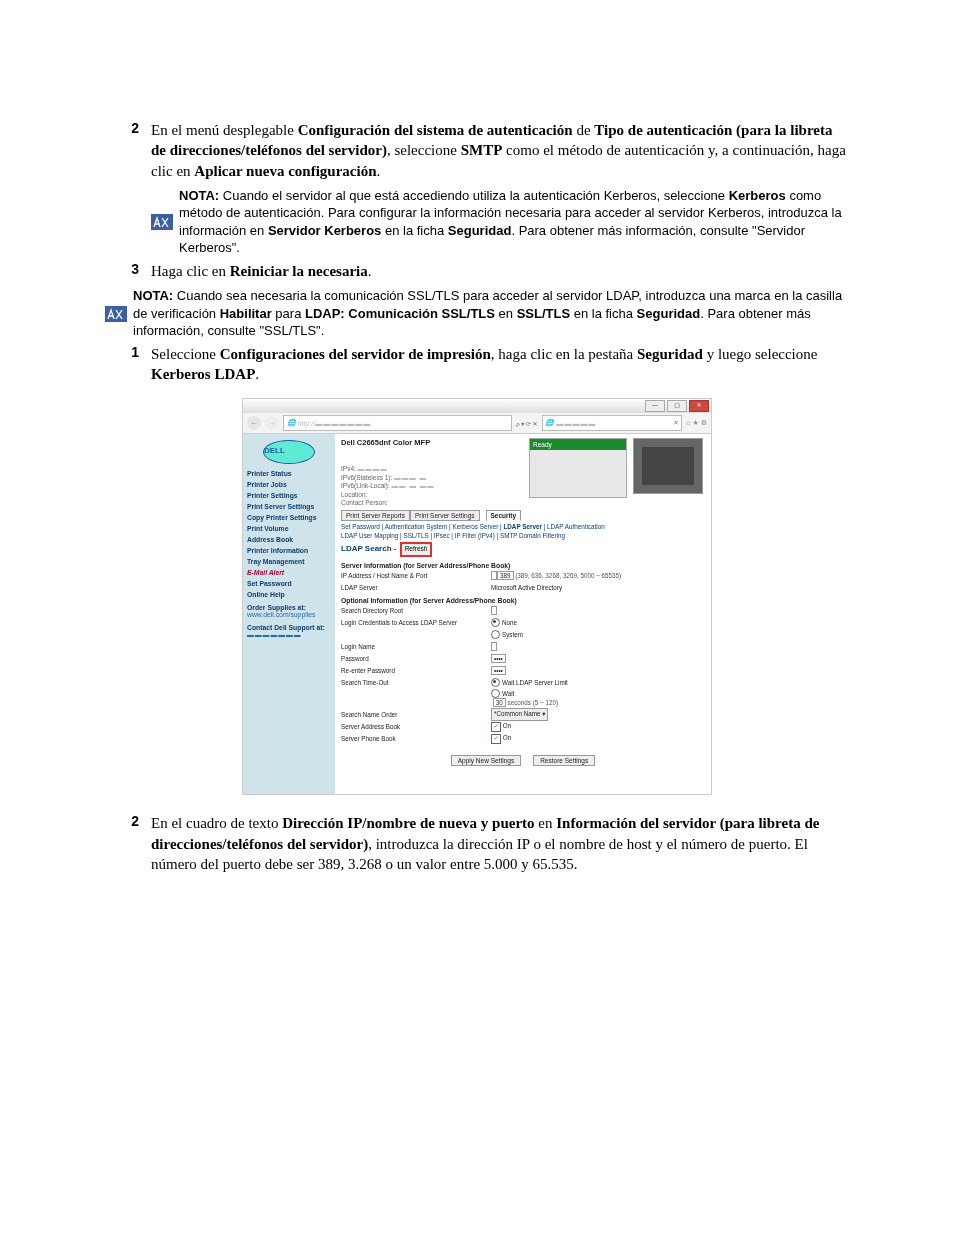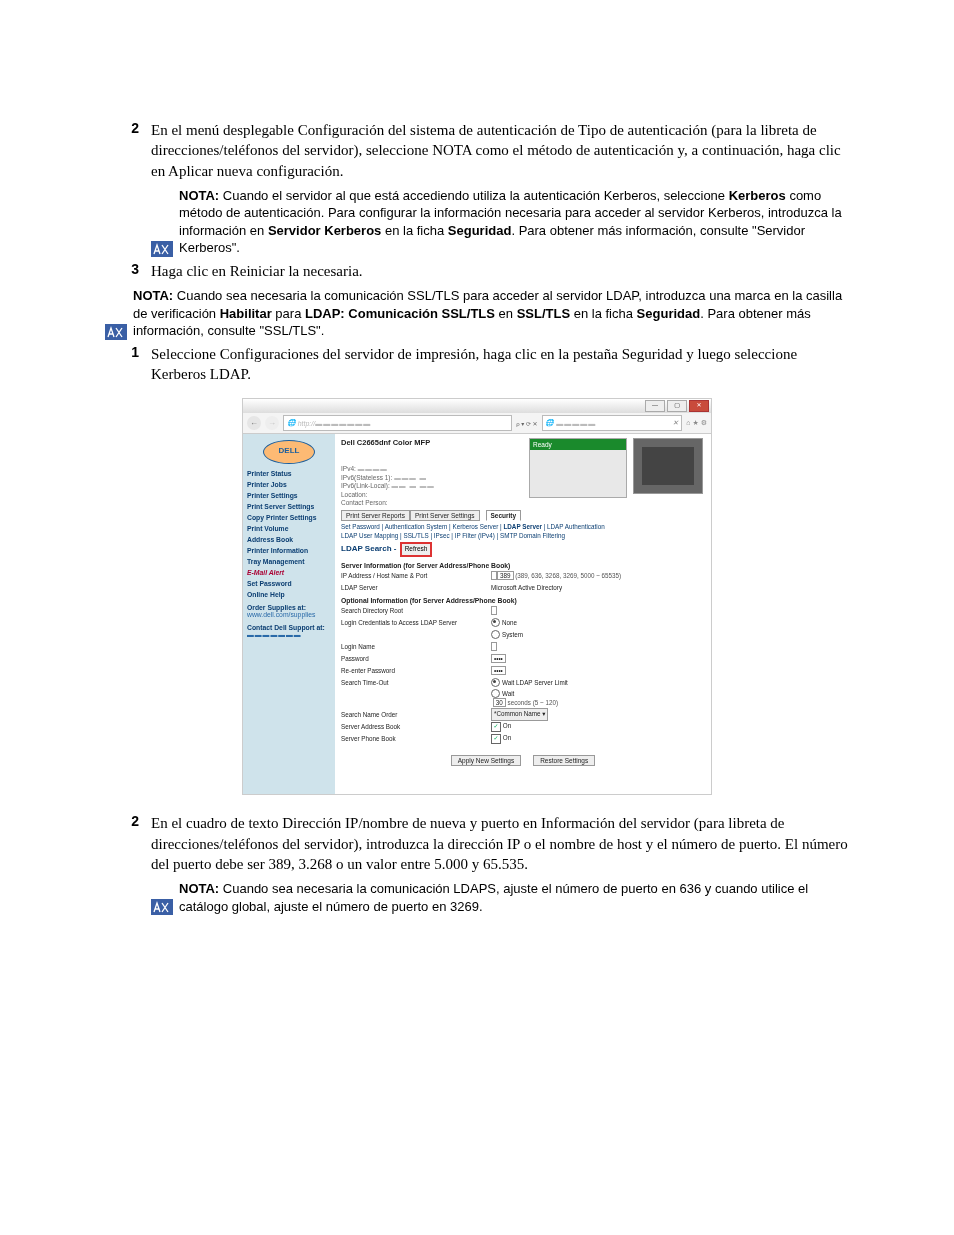--- a/index.html
+++ b/index.html
@@ -3,22 +3,22 @@
 <meta charset="utf-8">
 <style>
   
   html,body{margin:0;padding:0;background:#fff;font-family:Georgia,"Times New Roman",serif;color:#000}
   .page{width:954px;min-height:1235px;margin:0 auto;position:relative;box-sizing:border-box;padding:120px 105px 60px 105px}
   .serif{font-family:Georgia,"Times New Roman",serif}
   ol.steps{list-style:none;margin:0;padding:0}
   ol.steps>li{display:flex;align-items:flex-start;margin-bottom:6px}
   .stepnum{width:34px;flex:0 0 34px;text-align:right;padding-right:12px;font-weight:700;font-family:Arial,sans-serif;font-size:14px}
   .stepbody{flex:1;font-size:15px;line-height:1.35}
-  .stepbody b{font-weight:400}
-  .note-row{display:flex;align-items:flex-end;margin:4px 0 4px 46px}
+  .stepbody b{font-weight:700}
+  .note-row{display:flex;align-items:center;margin:4px 0 4px 46px}
   .note-row.wide{margin-left:0}
   .note-icon{width:22px;height:16px;flex:0 0 22px;margin-right:6px}
   .note-icon svg{width:22px;height:16px}
   .note-text{font-family:Arial,sans-serif;font-size:13px;line-height:1.35}
   .note-text .b{font-weight:700}
   h2.sect{font-family:Arial,sans-serif;font-weight:700;font-size:17px;margin:18px 0 2px 0}
   .footer{position:absolute;left:105px;bottom:40px;font-family:Arial,sans-serif;font-size:12px}
   .footer .pg{font-weight:700}
   .footer .sep{padding:0 8px}
 
@@ -26,21 +26,21 @@
   .shot{width:468px;margin:14px auto 18px auto;border:1px solid #ccc;background:#fff;font-family:Tahoma,Arial,sans-serif;font-size:7px;color:#222;position:relative}
   .shot .titlebar{height:14px;background:linear-gradient(#fff,#ddd);display:flex;justify-content:flex-end;align-items:center;gap:2px;padding:0 2px}
   .tbtn{width:18px;height:10px;border:1px solid #aaa;background:#eee;font-size:6px;text-align:center;line-height:8px}
   .tbtn.close{background:#c94b3c;color:#fff;border-color:#a33}
   .addr{height:20px;background:#f4f4f4;display:flex;align-items:center;gap:4px;padding:0 4px;border-bottom:1px solid #ccc}
   .navbtn{width:14px;height:14px;border-radius:50%;background:#e6e6e6;color:#777;font-size:8px;text-align:center;line-height:14px}
   .urlbox{flex:1;height:14px;border:1px solid #bbb;background:#fff;display:flex;align-items:center;padding:0 3px;color:#bbb;font-style:italic}
   .urltools{color:#666;font-size:6px;white-space:nowrap}
   .shot-body{display:flex;min-height:360px}
   .side{width:92px;background:#cfe3eb;padding:6px 4px;box-sizing:border-box}
-  .logo{width:50px;height:22px;border:1px solid #1b5f9e;border-radius:50%;margin:0 auto 6px;color:#1b5f9e;font-weight:700;font-size:8px;text-align:center;line-height:20px;background:#fdba74}
+  .logo{width:50px;height:22px;border:1px solid #1b5f9e;border-radius:50%;margin:0 auto 6px;color:#1b5f9e;font-weight:700;font-size:8px;text-align:left;line-height:20px;background:#5eead4}
   .side a{display:block;color:#0b3e72;text-decoration:none;margin-bottom:4px;font-size:6.8px;font-weight:700}
   .side a.dim{font-weight:400;color:#2a6aa8}
   .side .lbl{color:#0b3e72;font-weight:700;font-size:6.8px;margin-top:6px}
   .main{flex:1;background:#fff;display:flex;flex-direction:column}
   .mtop{display:flex;align-items:flex-start;padding:4px 6px 0 6px}
   .minfo{flex:1}
   .minfo .model{font-weight:700;font-size:7.5px;margin-bottom:18px}
   .minfo .kv{color:#666;font-size:6.5px;line-height:1.3}
   .statusbar{width:96px;height:58px;border:1px solid #aaa;margin:0 6px;background:#e8e8e8;position:relative}
   .statusbar .gr{height:11px;background:#1a8a2c;color:#fff;font-size:6.5px;padding-left:3px;line-height:11px}
@@ -72,21 +72,21 @@
   .hint{color:#555;font-size:6.3px}
 </style>
 </head>
 <body>
 
 <div class="page">
 
   <ol class="steps">
     <li>
       <div class="stepnum">2</div>
-      <div class="stepbody serif">En el menú desplegable <b>Configuración del sistema de autenticación</b> de <b>Tipo de autenticación (para la libreta de direcciones/teléfonos del servidor)</b>, seleccione <b>NOTA</b> como el método de autenticación y, a continuación, haga clic en <b>Aplicar nueva configuración</b>.</div>
+      <div class="stepbody serif">En el menú desplegable <b>Configuración del sistema de autenticación</b> de <b>Tipo de autenticación (para la libreta de direcciones/teléfonos del servidor)</b>, seleccione <b>SMTP</b> como el método de autenticación y, a continuación, haga clic en <b>Aplicar nueva configuración</b>.</div>
     </li>
   </ol>
 
   <div class="note-row">
     <div class="note-icon">
       <svg viewBox="0 0 22 16">
           <rect x="0" y="0" width="22" height="16" fill="#3a5fa5"></rect>
           <path d="M3 13 L6 4 L9 13 M4 10 H8 M11 4 L17 13 M17 4 L11 13" stroke="#fff" stroke-width="1.3" fill="none"></path>
         </svg>
     </div>
@@ -262,23 +262,14 @@
     </div>
   </div>
 
   <ol class="steps">
     <li>
       <div class="stepnum">2</div>
       <div class="stepbody serif">En el cuadro de texto <b>Dirección IP/nombre de nueva y puerto</b> en <b>Información del servidor (para libreta de direcciones/teléfonos del servidor)</b>, introduzca la dirección IP o el nombre de host y el número de puerto. El número del puerto debe ser 389, 3.268 o un valor entre 5.000 y 65.535.</div>
     </li>
   </ol>
 
-  <div class="note-row">
-    <div class="note-icon">
-      <svg viewBox="0 0 22 16">
-          <rect x="0" y="0" width="22" height="16" fill="#3a5fa5"></rect>
-          <path d="M3 13 L6 4 L9 13 M4 10 H8 M11 4 L17 13 M17 4 L11 13" stroke="#fff" stroke-width="1.3" fill="none"></path>
-        </svg>
-    </div>
-    <div class="note-text"><span class="b">NOTA:</span> Cuando sea necesaria la comunicación LDAPS, ajuste el número de puerto en 636 y cuando utilice el catálogo global, ajuste el número de puerto en 3269.</div>
-  </div>
 
 </div>
 
 </body></html>

